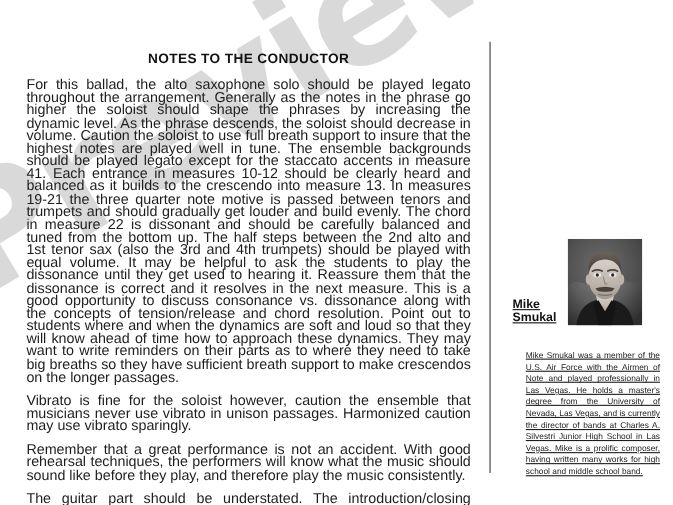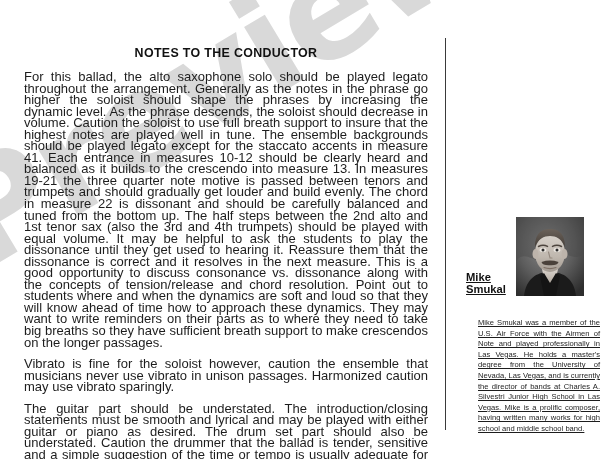--- a/index.html
+++ b/index.html
@@ -136,20 +136,21 @@
 
   <div class="watermark">Preview Only</div>
 
   <div class="main-col">
     <h1 class="doc-title">NOTES TO THE CONDUCTOR</h1>
 
     <p class="body-par">For this ballad, the alto saxophone solo should be played legato throughout the arrangement. Generally as the notes in the phrase go higher the soloist should shape the phrases by increasing the dynamic level. As the phrase descends, the soloist should decrease in volume. Caution the soloist to use full breath support to insure that the highest notes are played well in tune. The ensemble backgrounds should be played legato except for the staccato accents in measure 41. Each entrance in measures 10-12 should be clearly heard and balanced as it builds to the crescendo into measure 13. In measures 19-21 the three quarter note motive is passed between tenors and trumpets and should gradually get louder and build evenly. The chord in measure 22 is dissonant and should be carefully balanced and tuned from the bottom up. The half steps between the 2nd alto and 1st tenor sax (also the 3rd and 4th trumpets) should be played with equal volume. It may be helpful to ask the students to play the dissonance until they get used to hearing it. Reassure them that the dissonance is correct and it resolves in the next measure. This is a good opportunity to discuss consonance vs. dissonance along with the concepts of tension/release and chord resolution. Point out to students where and when the dynamics are soft and loud so that they will know ahead of time how to approach these dynamics. They may want to write reminders on their parts as to where they need to take big breaths so they have sufficient breath support to make crescendos on the longer passages.</p>
 
     <p class="body-par tight">Vibrato is fine for the soloist however, caution the ensemble that musicians never use vibrato in unison passages. Harmonized caution may use vibrato sparingly.</p>
 
+    <p class="body-par tight">Remember that a great performance is not an accident. With good rehearsal techniques, the performers will know what the music should sound like before they play, and therefore play the music consistently.</p>
 
     <p class="body-par tight">The guitar part should be understated. The introduction/closing statements must be smooth and lyrical and may be played with either guitar or piano as desired. The drum set part should also be understated. Caution the drummer that the ballad is tender, sensitive and a simple suggestion of the time or tempo is usually adequate for the ensemble.</p>
 
     <div class="signoff-wrap clearfix">
       <span class="signoff-left">Please enjoy.</span>
       <span class="signoff-right">—Only Smukal</span>
     </div>
   </div>
 
   <div class="divider"></div>

